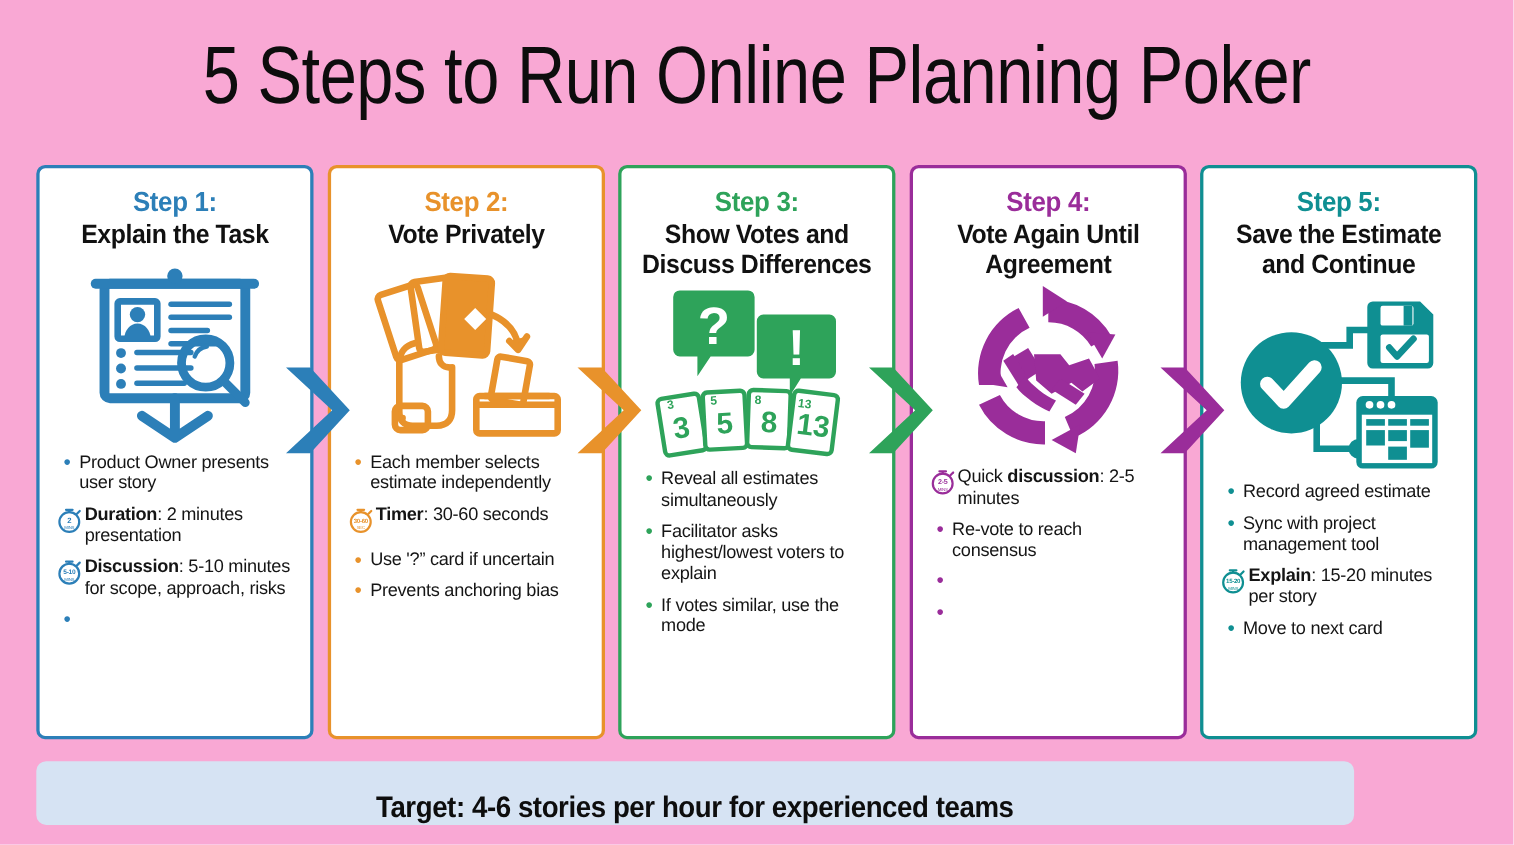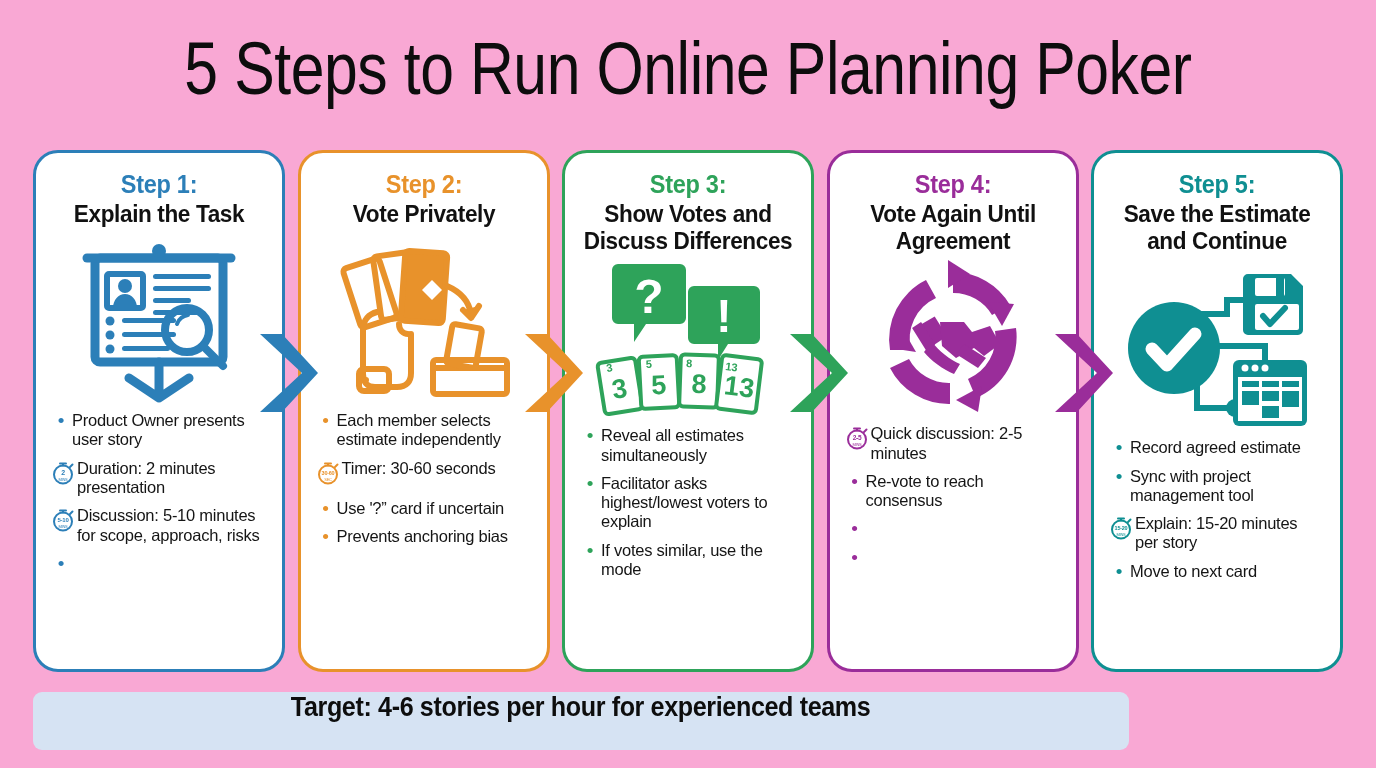--- a/index.html
+++ b/index.html
@@ -36,21 +36,21 @@
     top: 150px; left: 33px;
     width: 1310px; height: 522px;
     display: flex;
     justify-content: space-between;
   }
   .card {
     position: relative;
     width: 252px;
     height: 522px;
     border: 3px solid #2c7fb8;
-    border-radius: 25px;
+    border-radius: 8px;
     background: #ffffff;
     padding: 18px 10px 0 10px;
     display: flex;
     flex-direction: column;
     z-index: 2;
   }
 
   .step-label {
     text-align: center;
     font-size: 25px;
@@ -99,41 +99,41 @@
     text-align: center;
     font-size: 19px;
     line-height: 1.02;
   }
   .bullet .stopwatch {
     flex: 0 0 26px;
     margin-right: 1px;
     margin-top: 1px;
   }
   .bullet .txt { flex: 1 1 auto; }
-  .bullet .txt b { font-weight: normal; }
+  .bullet .txt b { font-weight: bold; }
 
   
   .arrow {
     position: absolute;
     top: 330px;
     width: 72px;
     height: 86px;
     z-index: 5;
   }
   .arrow svg { display: block; }
 
   
   .footer {
     position: absolute;
     left: 33px; top: 692px;
-    width: 1096px; height: 58px;
+    width: 1198px; height: 58px;
     background: #d6e3f3;
     border-radius: 9px;
     display: flex;
-    align-items: flex-start;
+    align-items: flex-end;
     justify-content: center;
   }
   .footer-text {
     font-size: 27px;
     font-weight: bold;
     color: #0d0d0d;
     letter-spacing: -0.4px;
     transform: scaleX(0.93);
   }
 </style>

